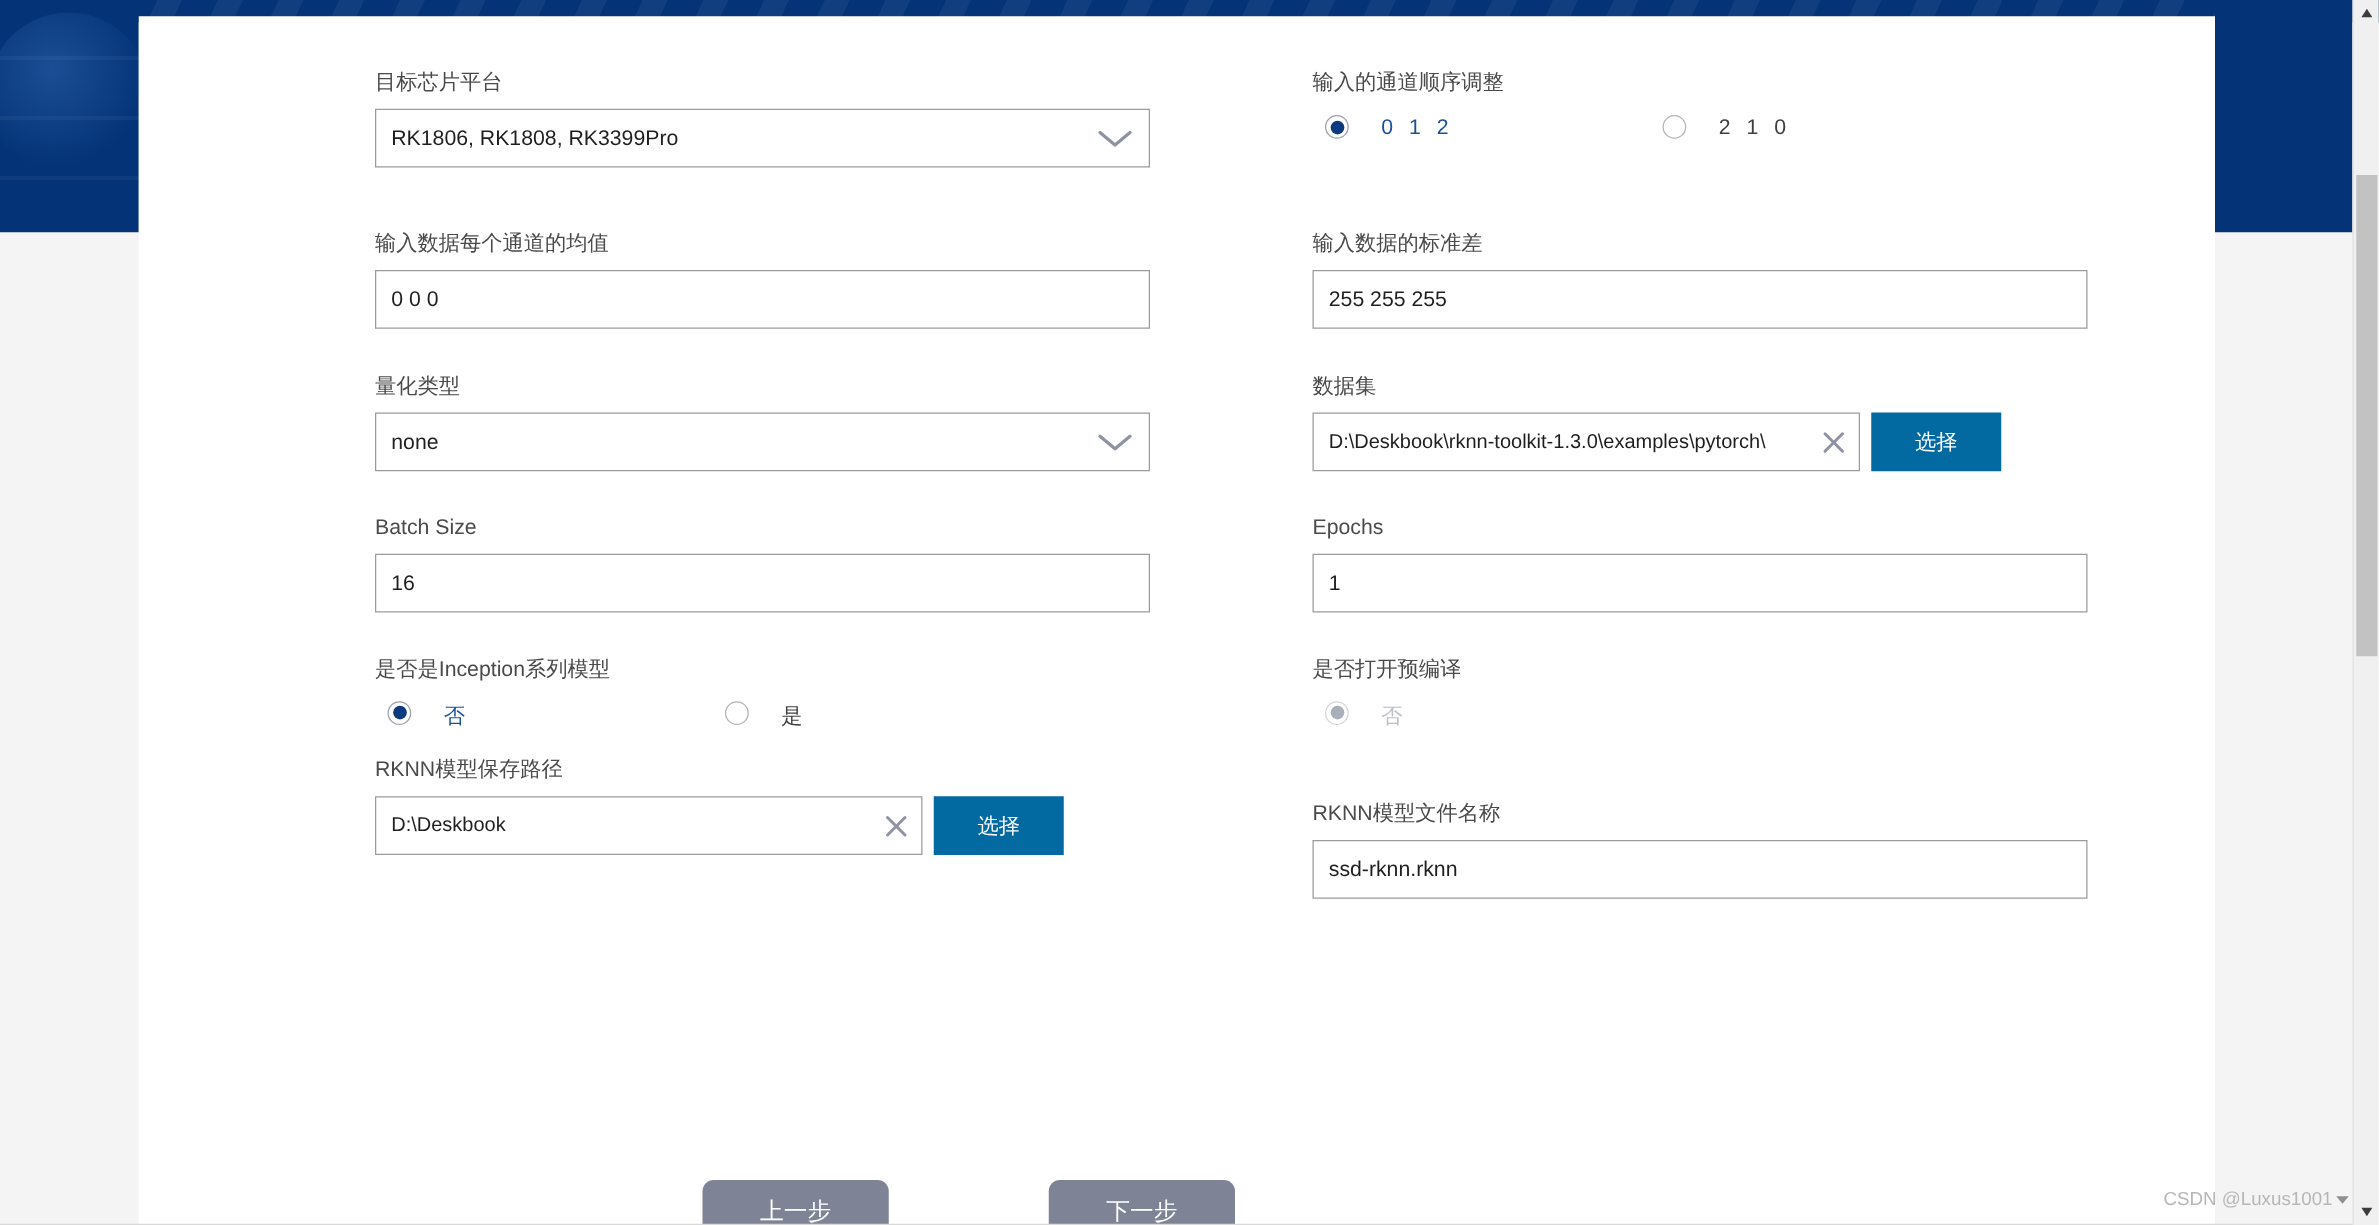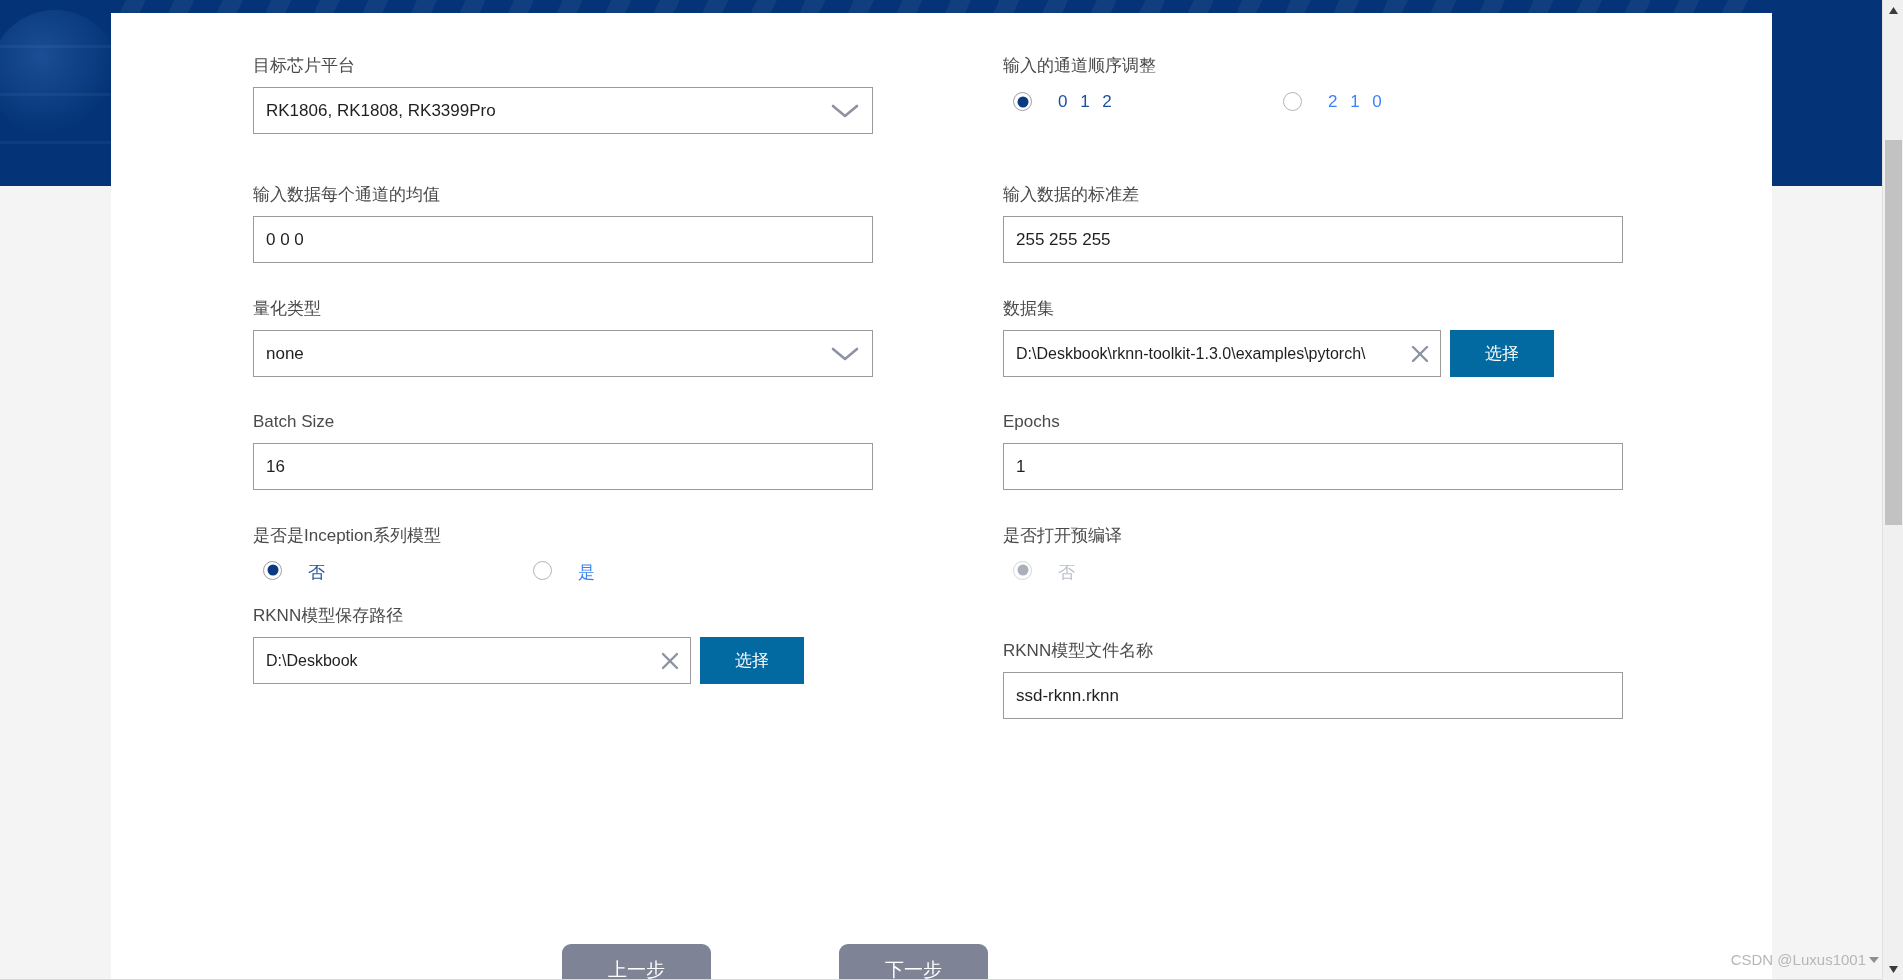--- a/index.html
+++ b/index.html
@@ -85,21 +85,21 @@
 
   
   .form-grid {
     position: absolute;
     left: 142px; top: 43px;
     width: 1400px;
   }
   .col-left  { position: absolute; left: 0px;   width: 620px; }
   .col-right { position: absolute; left: 750px; width: 620px; }
 
-  .field { position: absolute; width: 620px; }
+  .field { position: absolute; width: 620px; margin-left: 47px; }
 
   .field-label {
     font-size: 17px;
     color: #4a4a4a;
     line-height: 20px;
     margin-bottom: 11px;
     white-space: nowrap;
   }
 
   .input-box {
@@ -192,21 +192,21 @@
     content: "";
     position: absolute; left: 50%; top: 50%;
     transform: translate(-50%, -50%);
     width: 11px; height: 11px;
     border-radius: 50%;
     background: #aab0ba;
   }
   .radio-text {
     font-size: 17px;
     margin-left: 26px;
-    color: #3b82f6;
+    color: #404040;
     white-space: nowrap;
   }
   .radio-text.active { color: #1a4f9c; }
   .radio-text.disabled { color: #b9bfc9; }
   .radio-text.spaced { letter-spacing: 4px; }
 
   
   .footer-btns {
     position: absolute;
     left: 111px; top: 944px;

